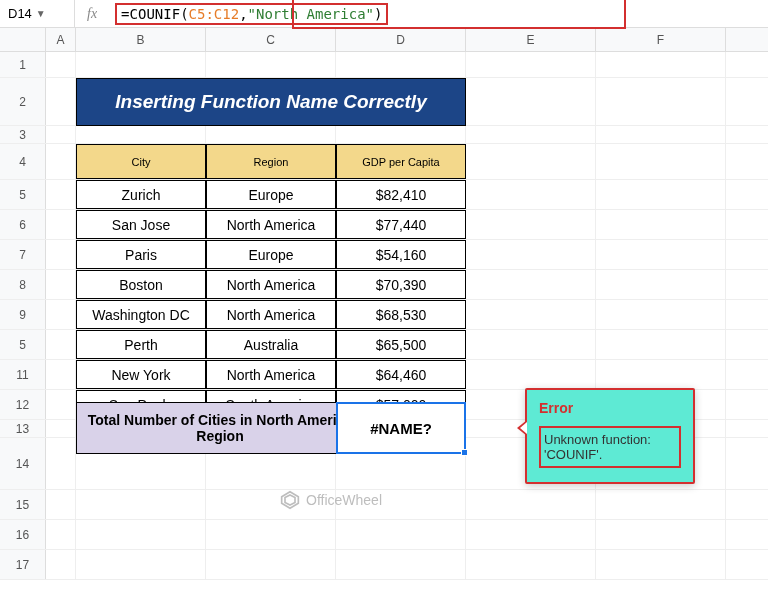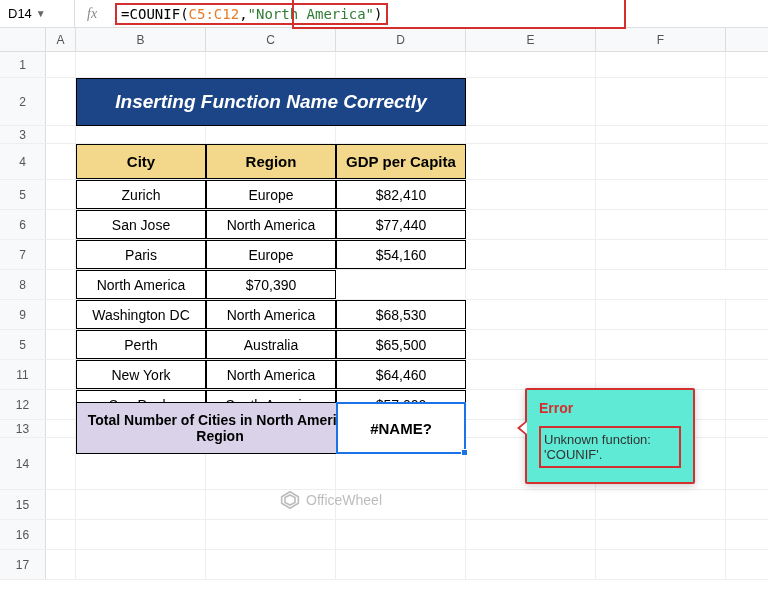--- a/index.html
+++ b/index.html
@@ -44,21 +44,21 @@
 .r4 { height: 36px; }
 .r5, .r6, .r7, .r8, .r9, .r10, .r11, .r12 { height: 30px; }
 .r13 { height: 18px; }
 .r14 { height: 52px; }
 .r15 { height: 30px; }
 .r16 { height: 30px; }
 .r17 { height: 30px; }
 
 .title-merged { position: absolute; left: 76px; top: 26px; width: 390px; height: 48px; background: #1c4587; color: #fff; font-weight: bold; font-size: 19px; font-style: italic; display: flex; align-items: center; justify-content: center; border: 1px solid #000; }
 
-.table-header { background: #f3d88b; font-weight: bold; justify-content: center; border: 1px solid #000 !important; font-size: 15px; }
+.table-header { background: #f3d88b; font-weight: normal; justify-content: center; border: 1px solid #000 !important; font-size: 11px; }
 .table-cell { border: 1px solid #000 !important; justify-content: center; font-size: 14px; }
 .table-cell-right { border: 1px solid #000 !important; justify-content: center; font-size: 14px; }
 
 .summary-label { position: absolute; left: 76px; top: 350px; width: 288px; height: 52px; background: #d9d2e9; border: 1px solid #000; font-weight: bold; font-size: 14px; display: flex; align-items: center; justify-content: center; text-align: center; padding: 4px; }
 .summary-value { position: absolute; left: 336px; top: 350px; width: 130px; height: 52px; border: 2px solid #1a73e8; font-weight: bold; font-size: 15px; display: flex; align-items: center; justify-content: center; background: #fff; }
 .sel-handle { position: absolute; right: -4px; bottom: -4px; width: 7px; height: 7px; background: #1a73e8; border: 1px solid #fff; }
 
 .error-tooltip { position: absolute; left: 525px; top: 336px; width: 170px; background: #5eead4; border: 2px solid #d32f2f; border-radius: 2px; box-shadow: 0 2px 8px rgba(0,0,0,0.2); padding: 10px 12px 14px 12px; }
 .error-title { color: #d32f2f; font-weight: bold; font-size: 14px; margin-bottom: 10px; }
 .error-msg { font-size: 13px; color: #333; border: 2px solid #d32f2f; padding: 4px 3px; display: inline-block; }
@@ -164,20 +164,21 @@
       <div class="cell cA"></div>
       <div class="cell cB table-cell">Paris</div>
       <div class="cell cC table-cell">Europe</div>
       <div class="cell cD table-cell-right">$54,160</div>
       <div class="cell cE"></div>
       <div class="cell cF"></div>
     </div>
   <div class="row r8">
       <div class="row-h">8</div>
       <div class="cell cA"></div>
+      <div class="cell cB table-cell">Boston</div>
       <div class="cell cC table-cell">North America</div>
       <div class="cell cD table-cell-right">$70,390</div>
       <div class="cell cE"></div>
       <div class="cell cF"></div>
     </div>
   <div class="row r9">
       <div class="row-h">9</div>
       <div class="cell cA"></div>
       <div class="cell cB table-cell">Washington DC</div>
       <div class="cell cC table-cell">North America</div>

